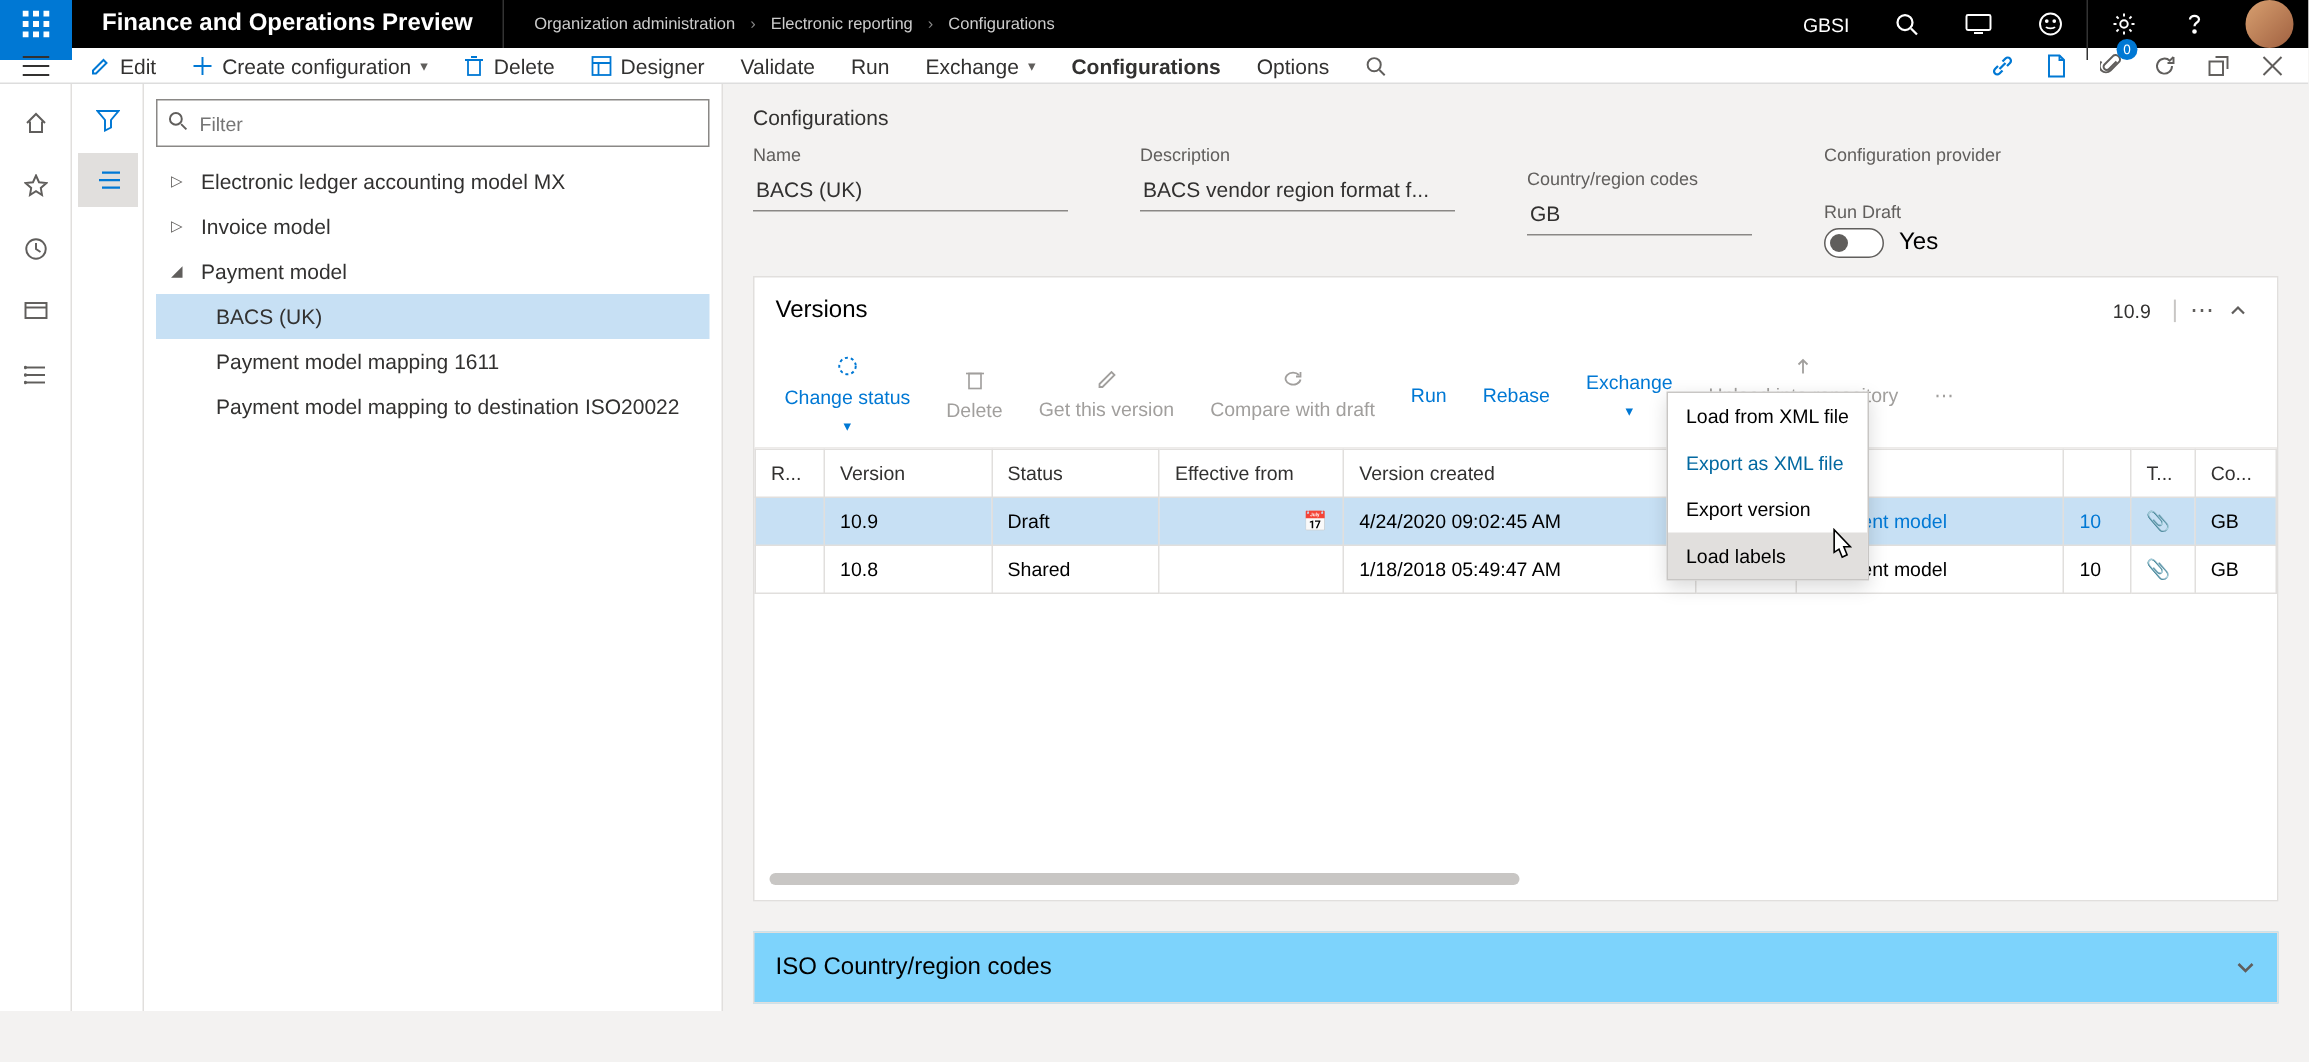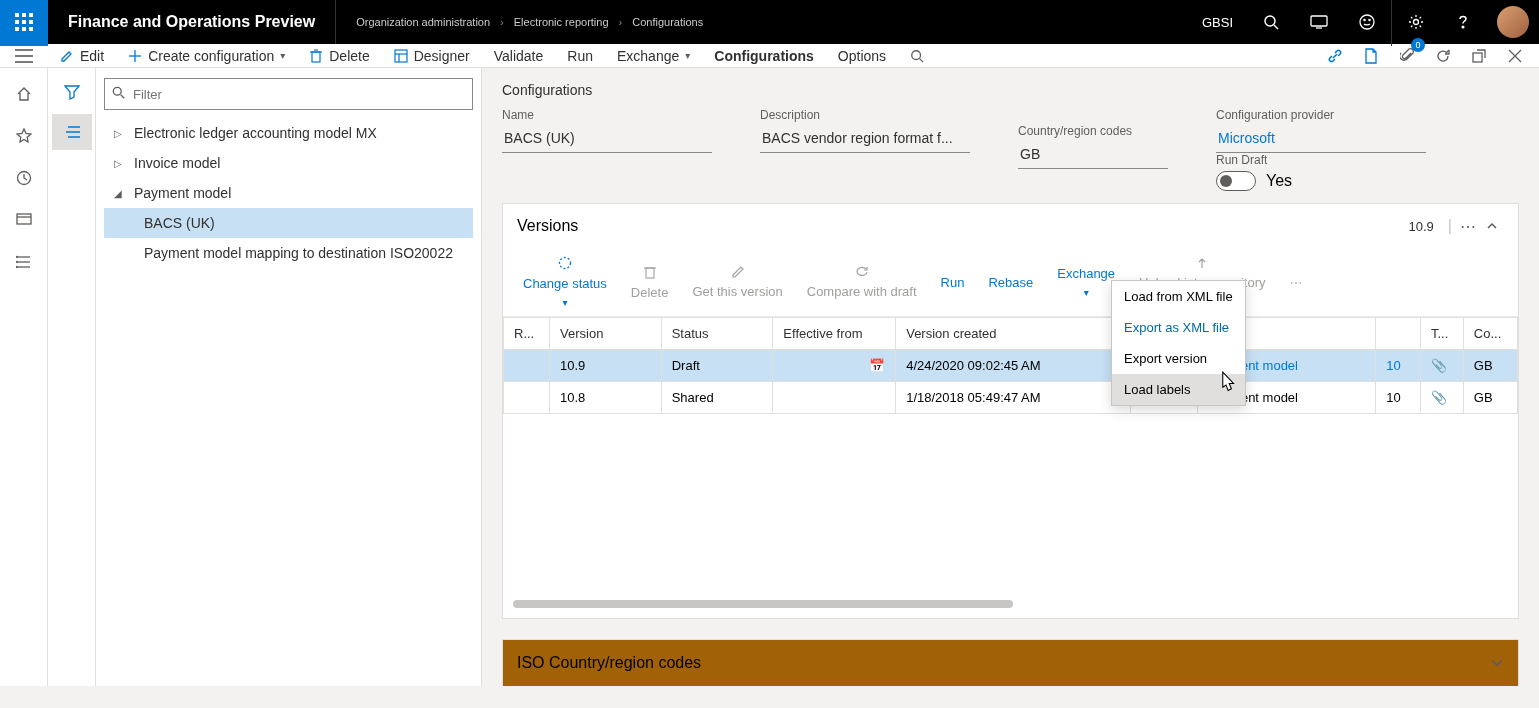--- a/index.html
+++ b/index.html
@@ -1,20 +1,20 @@
 <!DOCTYPE html>
 <html><head>
 <meta charset="utf-8">
 <style>
 * { box-sizing: border-box; margin: 0; padding: 0; font-family: "Segoe UI", Arial, sans-serif; }
 html, body { width: 1539px; height: 708px; overflow: hidden; background: #f3f2f1; }
 
 
 .top-header {
-  height: 44px; background: #000; color: #fff; display: flex; align-items: center;
+  height: 32px; background: #000; color: #fff; display: flex; align-items: center;
   font-size: 14px;
 }
 .waffle { width: 48px; height: 48px; background: #0078d4; display: flex; align-items: center; justify-content: center; cursor: pointer; }
 .waffle svg { fill: #fff; }
 .app-title { font-weight: 600; font-size: 16px; padding: 0 20px; border-right: 1px solid #333; height: 100%; display: flex; align-items: center; }
 .breadcrumbs { display: flex; align-items: center; padding-left: 20px; gap: 10px; color: #ccc; font-size: 11px; }
 .breadcrumbs .chev { color: #888; }
 .top-header .spacer { flex: 1; }
 .top-right { display: flex; align-items: center; gap: 0; height: 100%; }
 .top-right .btn { width: 48px; height: 48px; display: flex; align-items: center; justify-content: center; cursor: pointer; }
@@ -85,21 +85,21 @@
 .linkcell { color:#0078d4; }
 .attach { color:#605e5c; }
 .calicon { float:right; color:#605e5c; }
 
 
 .dropdown { position:absolute; background:#fff; border:1px solid #c8c6c4; box-shadow:0 4px 12px rgba(0,0,0,0.15); z-index:100; min-width:120px; }
 .dropdown .ditem { padding:8px 12px; font-size:13px; cursor:pointer; white-space:nowrap; }
 .dropdown .ditem.disabled { color:#0369a1; cursor:default; }
 
 
-.accordion { background:#a16207; border:1px solid #e1dfdd; margin-top:20px; padding:14px; display:flex; align-items:center; font-size:16px; cursor:pointer; }
+.accordion { background:#7dd3fc; border:1px solid #e1dfdd; margin-top:20px; padding:14px; display:flex; align-items:center; font-size:16px; cursor:pointer; }
 .accordion .spacer { flex:1; }
 
 
 .cursor-img { position:absolute; width:22px; height:28px; pointer-events:none; z-index:200; }
 
 .scroll-hint { height:8px; background:#c8c6c4; border-radius:4px; margin:6px 10px 10px 10px; width:500px; }
 
 svg { display:block; }
 </style>
 </head>
@@ -338,20 +338,23 @@
         <span>Invoice model</span>
       </div>
     <div class="tree-item">
         <span class="arrow">◢</span>
         <span>Payment model</span>
       </div>
     <div class="tree-item child selected">
         <span>BACS (UK)</span>
       </div>
     <div class="tree-item child">
+        <span>Payment model mapping 1611</span>
+      </div>
+    <div class="tree-item child">
         <span>Payment model mapping to destination ISO20022</span>
       </div>
   </div>
 
   <div class="main">
     <div class="section-title">Configurations</div>
     <div class="fields-row">
       <div class="field" style="width:210px;">
         <label>Name</label>
         <div class="val">BACS (UK)</div>
@@ -359,22 +362,21 @@
       <div class="field" style="width:210px;">
         <label>Description</label>
         <div class="val">BACS vendor region format f...</div>
       </div>
       <div class="field" style="width:150px;margin-top:16px;">
         <label>Country/region codes</label>
         <div class="val">GB</div>
       </div>
       <div class="field" style="width:210px;">
         <label>Configuration provider</label>
-        <div class="val link">Microsoft</div>
-        <label style="margin-top:0;">Run Draft</label>
+        <label style="margin-top:20px;">Run Draft</label>
         <div class="toggle-row">
           <div class="toggle"></div>
           <span>Yes</span>
         </div>
       </div>
     </div>
 
     <div class="card">
       <div class="card-header">
         <span class="title">Versions</span>

